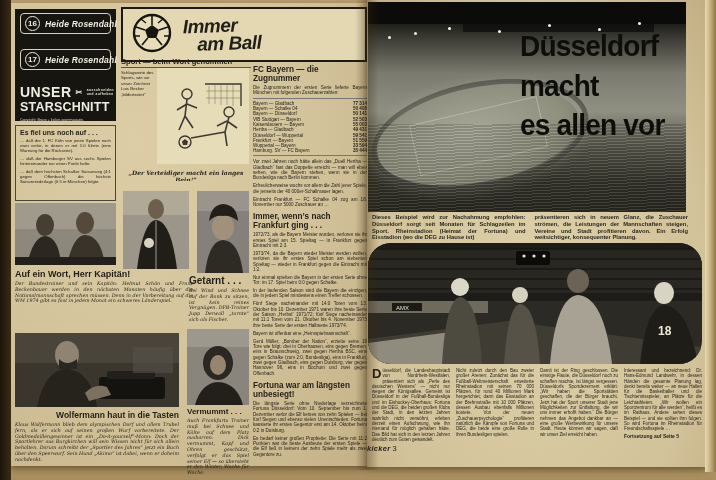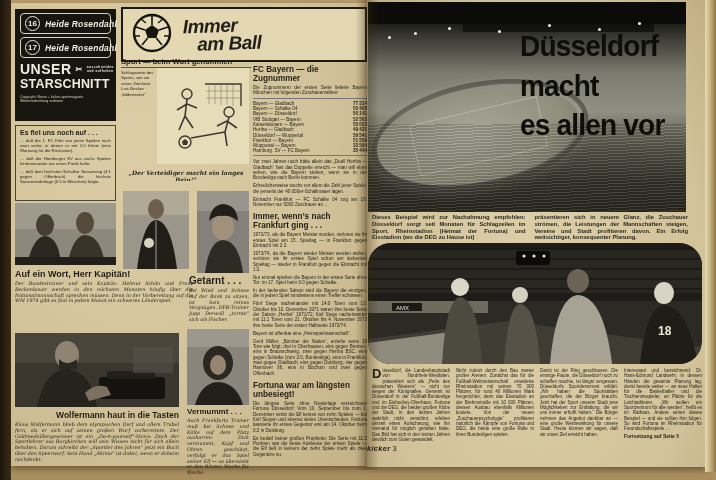--- a/index.html
+++ b/index.html
@@ -12,21 +12,21 @@
   .page{position:absolute;box-shadow:0 3px 6px rgba(40,25,5,.45);}
   .page-left{left:11px;top:3px;width:356px;height:463px;
              background:radial-gradient(ellipse at 35% 30%,#dccda6 0%,#d3c39a 55%,#c4b187 100%);}
   .page-right{left:367px;top:0;width:339px;height:467px;
               background:radial-gradient(ellipse at 50% 60%,#ddd0a9 0%,#d2c299 70%,#c2ae82 100%);}
   .gutter{left:355px;top:0;width:24px;height:470px;background:linear-gradient(90deg,rgba(60,40,10,0) 0%,rgba(60,40,10,.35) 50%,rgba(60,40,10,0) 100%);pointer-events:none;z-index:5;}
   .edge-right{left:705px;top:0;width:11px;height:472px;background:linear-gradient(90deg,#e7dab2,#cdb988 40%,#8f7347);}
 
   
   .starschnitt{left:4px;top:6px;width:101px;height:112px;background:#17150f;color:#efece2;padding:4px 5px;}
-  .badge-row{display:flex;align-items:center;gap:5px;border:1px solid #d8d2bf;border-radius:4px;padding:2px 4px;margin-bottom:3px;}
+  .badge-row{display:flex;align-items:center;gap:5px;border:1px solid #d8d2bf;border-radius:4px;padding:2px 4px;margin-bottom:15px;}
   .badge-circle{display:inline-flex;align-items:center;justify-content:center;width:15px;height:15px;border:1.6px solid #efece2;border-radius:50%;font-size:8px;font-weight:bold;flex:0 0 auto;}
   .badge-label{font-size:8.5px;font-weight:bold;font-style:italic;letter-spacing:.2px;white-space:nowrap;}
   .star-title1{font-size:14px;font-weight:900;letter-spacing:.5px;line-height:15px;display:flex;align-items:center;gap:4px;margin-top:4px;}
   .star-note{font-size:3.2px;line-height:3.6px;width:30px;}
   .scissors{font-size:8px;line-height:8px;}
   .star-title2{font-size:12.5px;font-weight:900;letter-spacing:.2px;line-height:14px;}
   .star-copy{font-size:3.6px;line-height:4.4px;margin-top:4px;color:#d8d2bf;}
 
   .esfiel{left:4px;top:122px;width:101px;height:76px;border:1px solid #4a463c;padding:3px 4px;overflow:hidden;}
   .esfiel h3{margin:0 0 2px;font-size:7px;}

